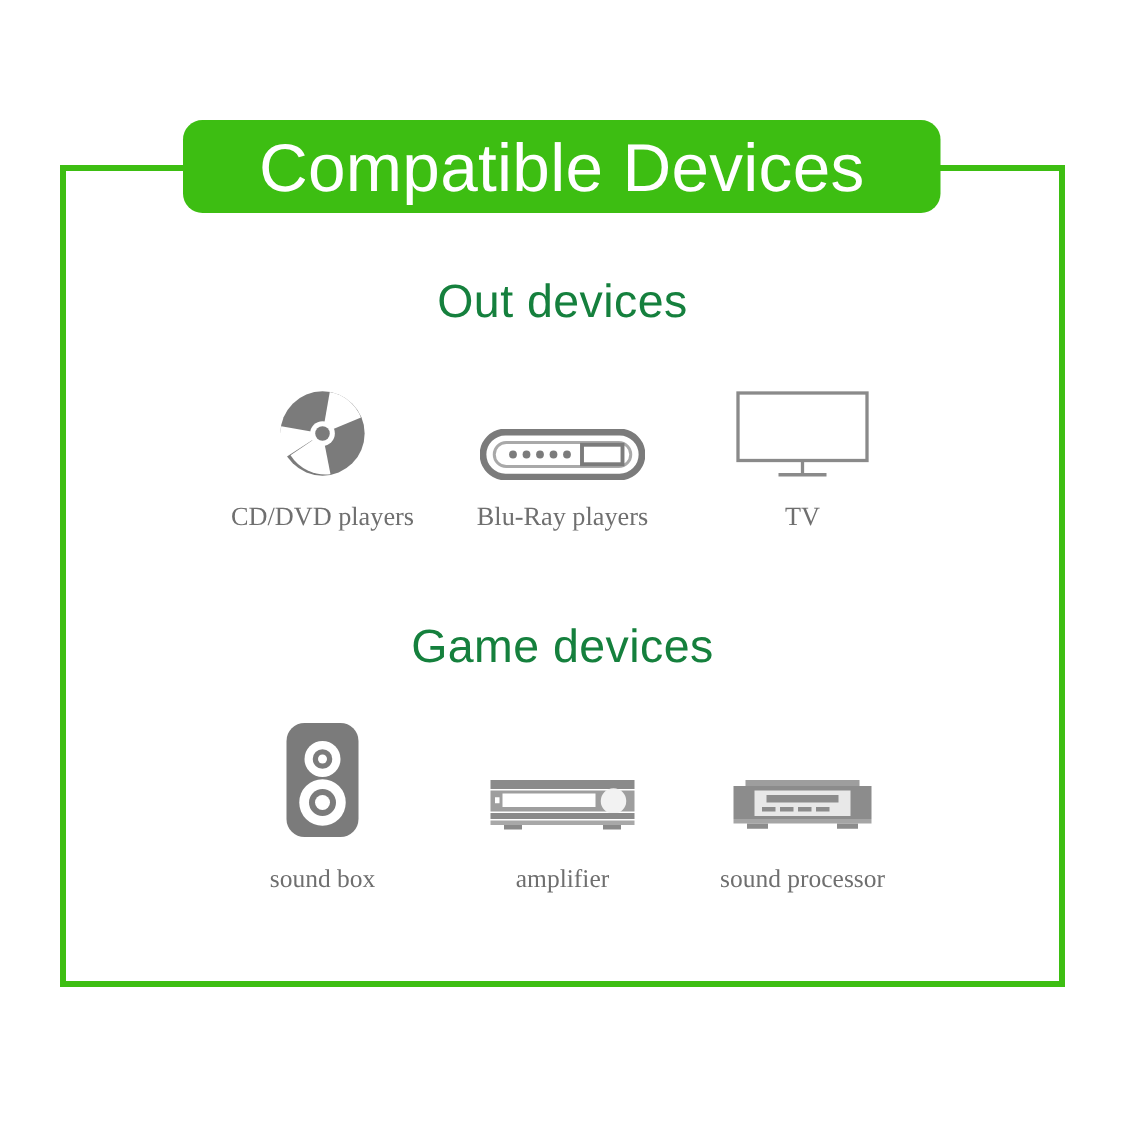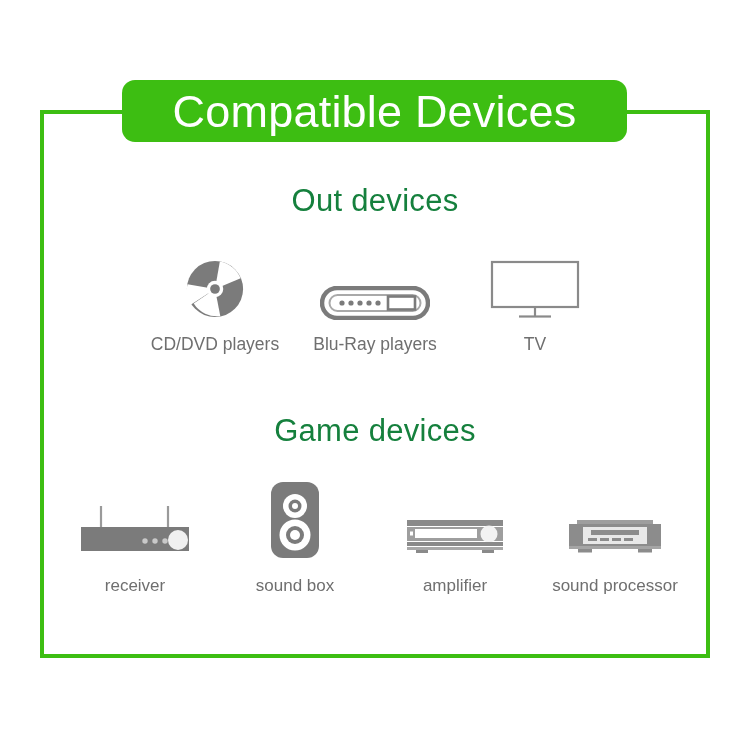--- a/index.html
+++ b/index.html
@@ -78,20 +78,21 @@
     justify-content: center;
   }
   #row-out   { left: 55px; top: 250px; width: 640px; }
   #row-input { left: 55px; top: 480px; width: 640px; }
 
   .device {
     display: flex;
     flex-direction: column;
     align-items: center;
     justify-content: flex-end;
+    font-family: Liberation Serif, serif;
   }
   #row-out .device   { width: 160px; }
   #row-input .device { width: 160px; }
 
   .device-icon {
     height: 70px;
     display: flex;
     align-items: flex-end;
     justify-content: center;
   }
@@ -168,34 +169,20 @@
       <div class="device-label">TV</div>
     </div>
 
 
   </div>
 
   <div class="section-heading" id="heading-input">Game devices</div>
 
   <div class="device-row" id="row-input">
 
-    <div class="device">
-      <div class="device-icon">
-        <svg width="120" height="62" viewBox="0 0 120 62" aria-hidden="true">
-          <line x1="26" y1="8" x2="26" y2="30" stroke="#9a9a9a" stroke-width="2.2"></line>
-          <line x1="93" y1="8" x2="93" y2="30" stroke="#9a9a9a" stroke-width="2.2"></line>
-          <rect x="6" y="29" width="108" height="24" fill="#7b7b7b"></rect>
-          <circle cx="70" cy="43" r="2.7" fill="#c9c9c9"></circle>
-          <circle cx="80" cy="43" r="2.7" fill="#c9c9c9"></circle>
-          <circle cx="90" cy="43" r="2.7" fill="#c9c9c9"></circle>
-          <circle cx="103" cy="42" r="10" fill="#f0f0f0"></circle>
-        </svg>
-      </div>
-      <div class="device-label">receiver</div>
-    </div>
 
     <div class="device">
       <div class="device-icon">
         <svg width="52" height="80" viewBox="0 0 52 80" aria-hidden="true">
           <rect x="2" y="2" width="48" height="76" rx="12" ry="12" fill="#7b7b7b"></rect>
           <circle cx="26" cy="26" r="12" fill="#ffffff"></circle>
           <circle cx="26" cy="26" r="6.5" fill="#7b7b7b"></circle>
           <circle cx="26" cy="26" r="3" fill="#ffffff"></circle>
           <circle cx="26" cy="55" r="15.5" fill="#ffffff"></circle>
           <circle cx="26" cy="55" r="9" fill="#7b7b7b"></circle>

